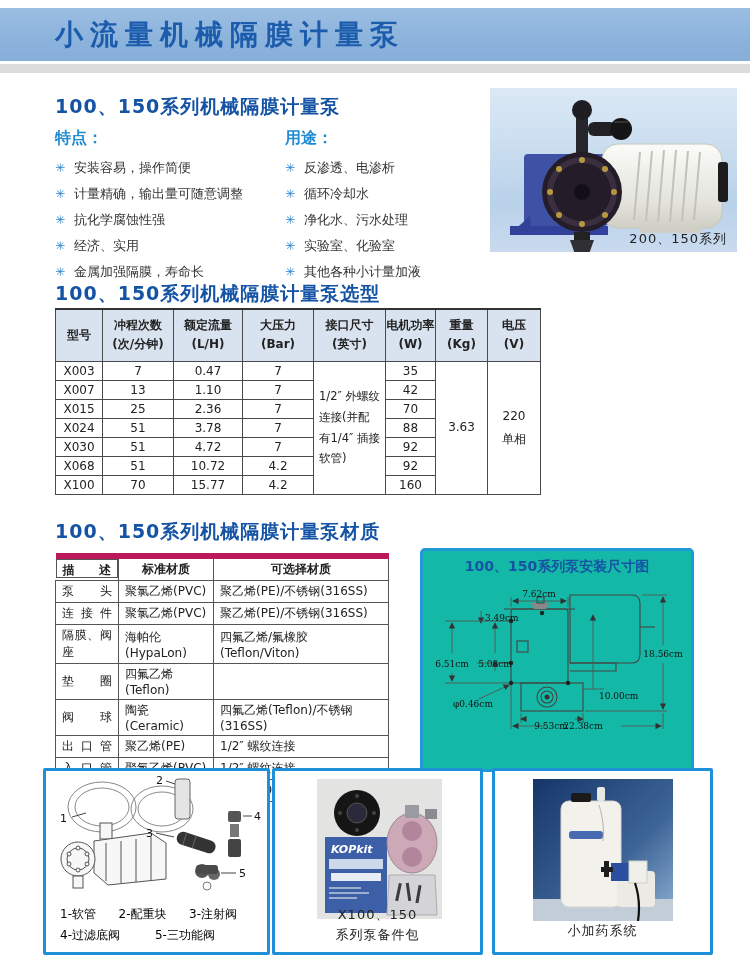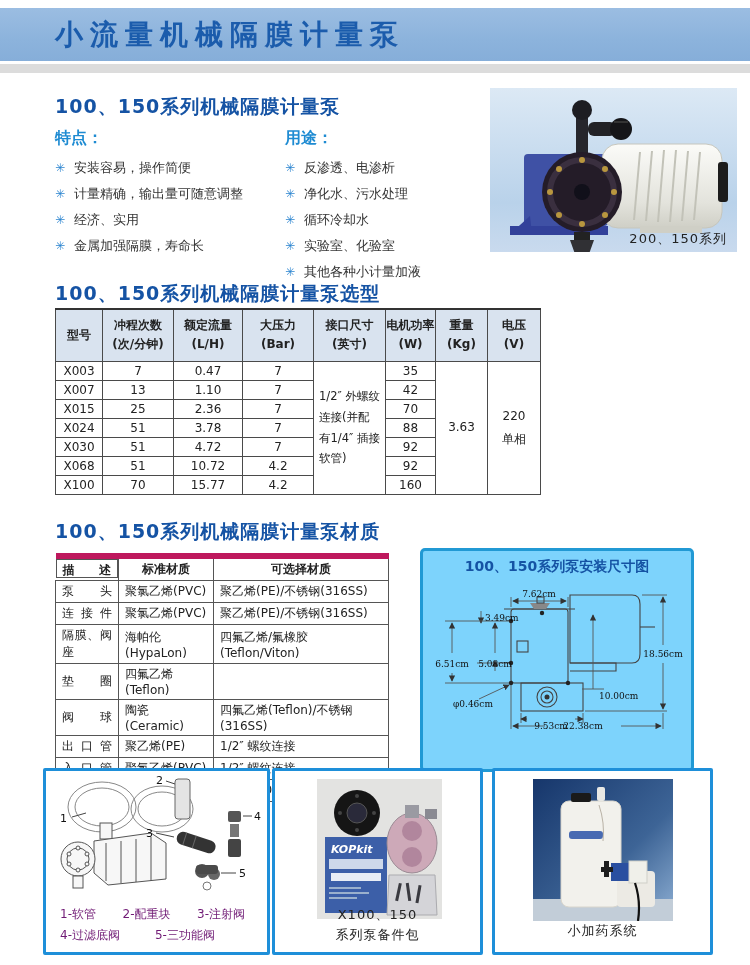--- a/index.html
+++ b/index.html
@@ -62,32 +62,32 @@
   table.mat th, table.mat td { border:1px solid #555; padding:2px 6px; height:19px; text-align:left; }
   table.mat { border-top:6px solid #be185d; }
   table.mat th { font-weight:bold; text-align:center; }
   table.mat th.jl, table.mat td.jl span { display:block; width:100%; text-align:justify; text-align-last:justify; }
   table.mat td.center { text-align:center; }
   table.mat td.opt { font-size:12px; }
 
   
   .diagram-box {
     position:absolute; left:420px; top:548px; width:274px; height:224px;
-    border:3px solid #2199d4; border-radius:5px; background:#7dd3fc;
+    border:3px solid #2199d4; border-radius:5px; background:#14b8a6;
   }
   .diagram-box .d-title { text-align:center; margin-top:7px; font-size:14px; font-weight:bold; color:#1553a4; }
   .diagram-box svg { position:absolute; left:2px; top:28px; }
   .dim-t { font-family:"DejaVu Serif", serif; font-size:9px; fill:#111; }
 
   
   .panel { position:absolute; top:768px; height:187px; border:3px solid #1e8fd9; border-radius:2px; background:#fff; }
   .panel-1 { left:43px;  width:227px; }
   .panel-2 { left:272px; width:211px; }
   .panel-3 { left:492px; width:221px; }
-  .cap-rows { position:absolute; left:14px; right:22px; bottom:8px; font-size:12px; color:#701a75; }
+  .cap-rows { position:absolute; left:14px; right:30px; bottom:8px; font-size:12px; color:#000000; }
   .cap-rows .r1 { display:flex; justify-content:space-between; }
   .cap-rows .r2 { display:flex; gap:35px; margin-top:4px; }
   .p-caption { position:absolute; left:0; right:0; text-align:center; font-size:13px; color:#222; letter-spacing:1px; }
   .p2-photo { position:absolute; left:42px; top:8px; }
   .p3-photo { position:absolute; left:38px; top:8px; }
   .sketch-t { font-family:"DejaVu Sans", sans-serif; font-size:11px; fill:#111; }
 </style>
 </head>
 <body>
 
@@ -98,31 +98,32 @@
   </div>
   <div class="gray-strip"></div>
 
   <div class="sec-heading" style="left:55px; top:94px;">100、150系列机械隔膜计量泵</div>
 
   <div class="col-list" style="left:55px; width:225px;">
     <div class="lbl">特点：</div>
     <ul>
       <li><span class="star">✳</span><span>安装容易，操作简便</span></li>
       <li><span class="star">✳</span><span>计量精确，输出量可随意调整</span></li>
+      <li><span class="star">✳</span><span>抗化学腐蚀性强</span></li>
       <li><span class="star">✳</span><span>经济、实用</span></li>
       <li><span class="star">✳</span><span>金属加强隔膜，寿命长</span></li>
     </ul>
   </div>
 
   <div class="col-list" style="left:285px; width:200px;">
     <div class="lbl">用途：</div>
     <ul>
       <li><span class="star">✳</span><span>反渗透、电渗析</span></li>
+      <li><span class="star">✳</span><span>循环冷却水</span></li>
       <li><span class="star">✳</span><span>净化水、污水处理</span></li>
-      <li><span class="star">✳</span><span>循环冷却水</span></li>
       <li><span class="star">✳</span><span>实验室、化验室</span></li>
       <li><span class="star">✳</span><span>其他各种小计量加液</span></li>
     </ul>
   </div>
 
   <div class="photo-box">
     <svg width="247" height="164" viewBox="0 0 247 164">
       <defs>
         <linearGradient id="motorG" x1="0" y1="0" x2="0" y2="1">
           <stop offset="0" stop-color="#fbfbf8"></stop>

